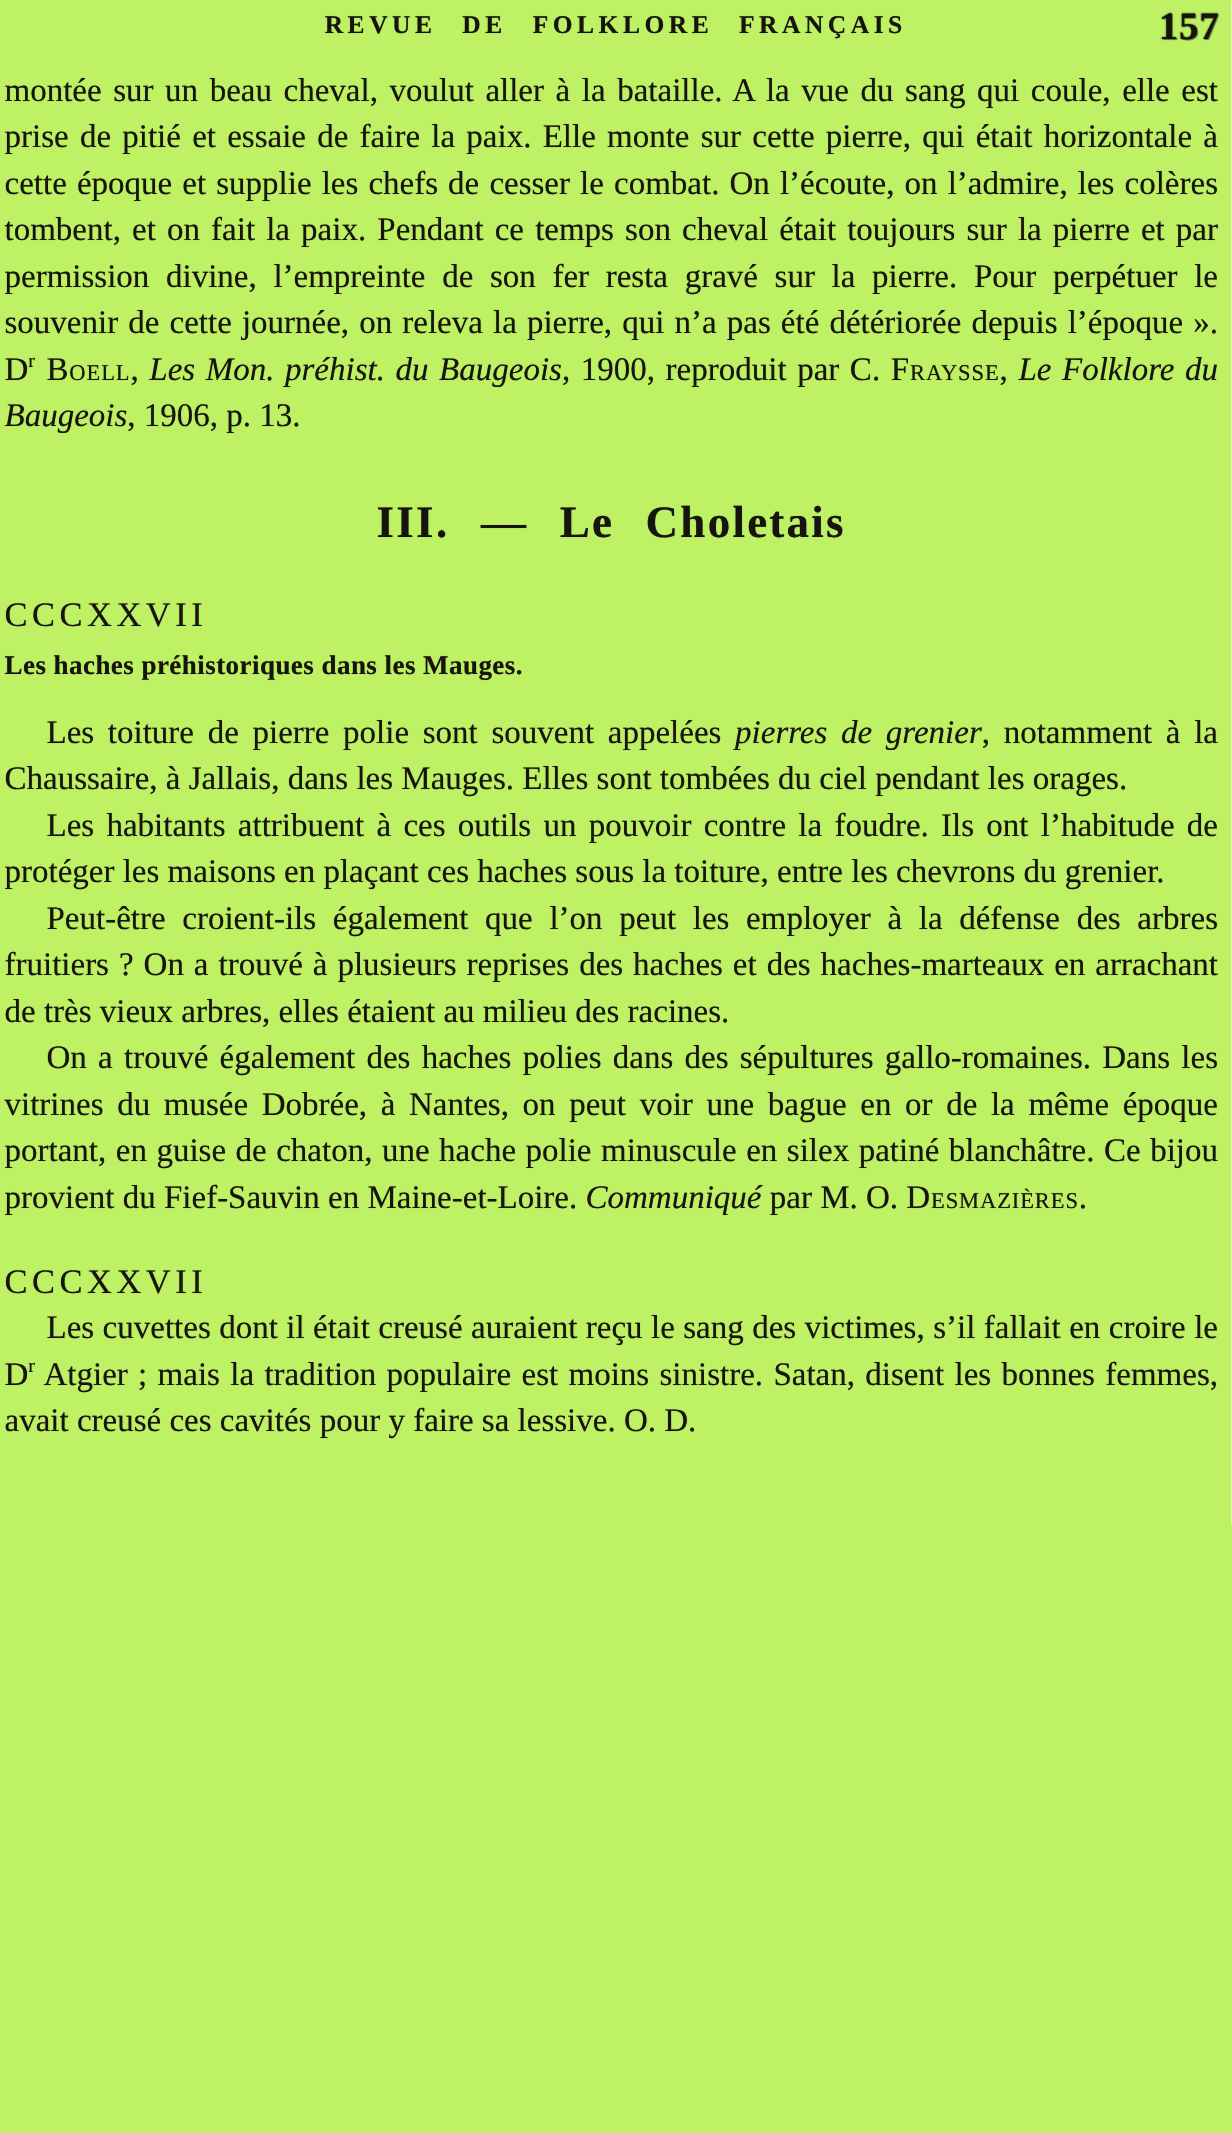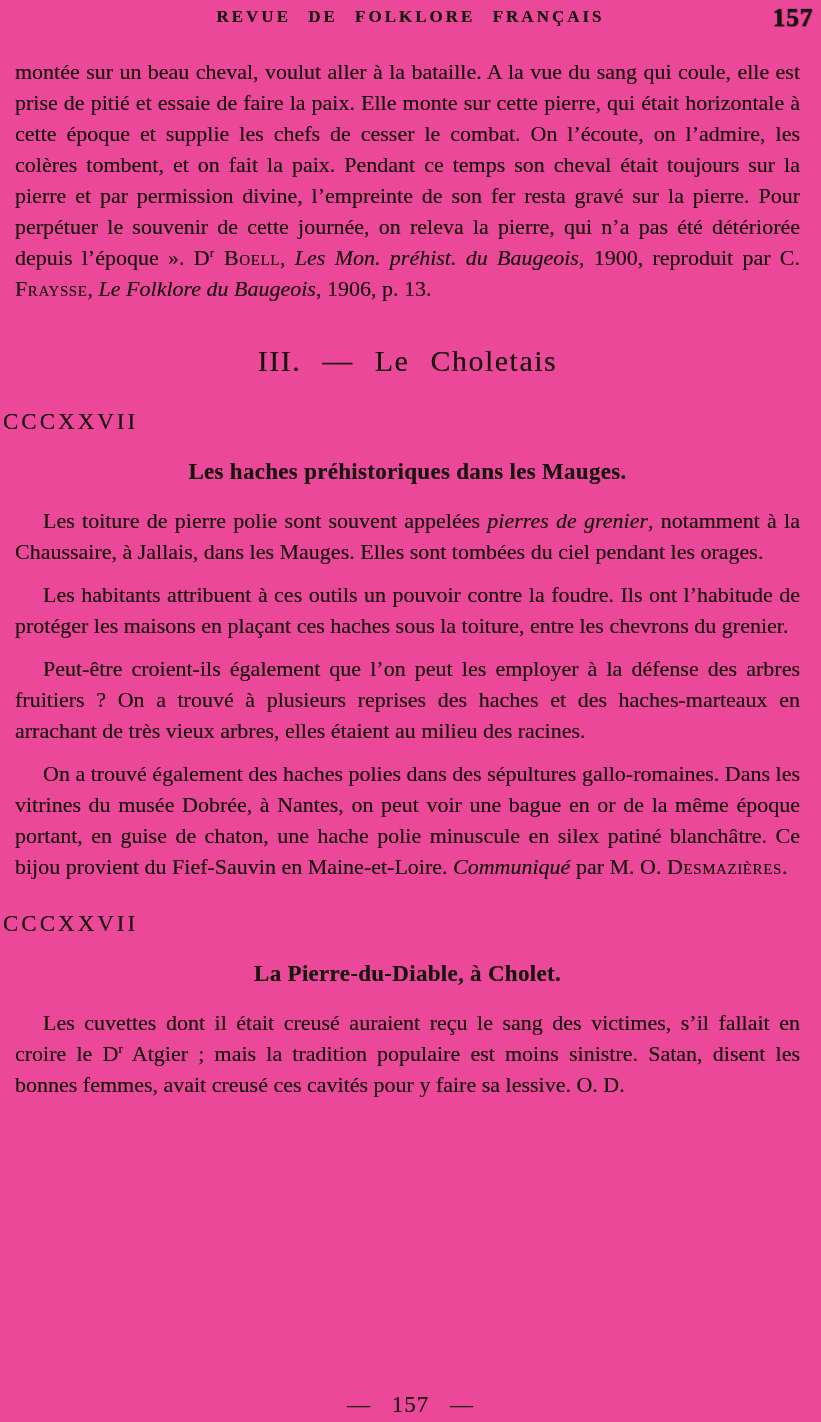--- a/index.html
+++ b/index.html
@@ -5,21 +5,21 @@
   html, body {
     margin: 0;
     padding: 0;
     background: #fdfdfb;
   }
   .page {
     position: relative;
     width: 821px;
     height: 1422px;
     margin: 0 auto;
-    background: #ec4899;
+    background: #bef264;
     color: #17130e;
     font-family: "Liberation Serif", "DejaVu Serif", serif;
     overflow: hidden;
     text-shadow: 0 0 0.5px rgba(25, 18, 10, 0.55);
   }
   .page-header {
     position: absolute;
     top: 5px;
     left: 0;
     right: 0;
@@ -46,46 +46,45 @@
   .page-body {
     position: absolute;
     top: 44px;
     left: 3px;
     right: 9px;
     font-size: 22px;
     line-height: 31px;
     text-align: justify;
   }
   .para {
-    margin: 12px;
+    margin: 0;
     text-indent: 0;
   }
   .para.indent {
     text-indent: 28px;
   }
   .section-heading {
     margin: 38px 0 0 0;
     text-align: center;
     font-size: 30px;
-    font-weight: 400;
+    font-weight: 700;
     letter-spacing: 1.5px;
     word-spacing: 12px;
     line-height: 38px;
   }
   .entry-number {
     margin-top: 27px;
     font-size: 23px;
     font-weight: 400;
     letter-spacing: 3px;
     line-height: 29px;
   }
   .entry-title {
-    margin-top: 22px;
-    text-align: center;
-    font-size: 23px;
+    margin-top: 5px;
+    font-size: 18px;
     font-weight: 700;
     letter-spacing: 0.3px;
     line-height: 28px;
   }
   .para.first-after-title {
     margin-top: 13px;
   }
   .page-footer {
     position: absolute;
     bottom: 4px;
@@ -123,24 +122,20 @@
     <p class="para indent first-after-title"><span>Les toiture de pierre polie sont souvent appelées </span><span class="run-i">pierres de grenier</span><span>, notamment à la Chaussaire, à Jallais, dans les Mauges. Elles sont tombées du ciel pendant les orages.</span></p>
 
     <p class="para indent"><span>Les habitants attribuent à ces outils un pouvoir contre la foudre. Ils ont l’habitude de protéger les maisons en plaçant ces haches sous la toiture, entre les chevrons du grenier.</span></p>
 
     <p class="para indent"><span>Peut-être croient-ils également que l’on peut les employer à la défense des arbres fruitiers ? On a trouvé à plusieurs reprises des haches et des haches-marteaux en arrachant de très vieux arbres, elles étaient au milieu des racines.</span></p>
 
     <p class="para indent"><span>On a trouvé également des haches polies dans des sépultures gallo-romaines. Dans les vitrines du musée Dobrée, à Nantes, on peut voir une bague en or de la même époque portant, en guise de chaton, une hache polie minuscule en silex patiné blanchâtre. Ce bijou provient du Fief-Sauvin en Maine-et-Loire. </span><span class="run-i">Communiqué</span><span> par M. O. </span><span class="run-sc">Desmazières</span><span>.</span></p>
 
     <div class="entry-number">CCCXXVII</div>
 
-    <h2 class="entry-title">La Pierre-du-Diable, à Cholet.</h2>
 
 
     <p class="para indent"><span>Les cuvettes dont il était creusé auraient reçu le sang des victimes, s’il fallait en croire le D</span><span class="run-sup">r</span><span> Atgier ; mais la tradition populaire est moins sinistre. Satan, disent les bonnes femmes, avait creusé ces cavités pour y faire sa lessive. O. D.</span></p>
 
   </div>
 
-  <div class="page-footer">
-    <span>— 157 —</span>
-  </div>
 
 </div>
 
 </body></html>

